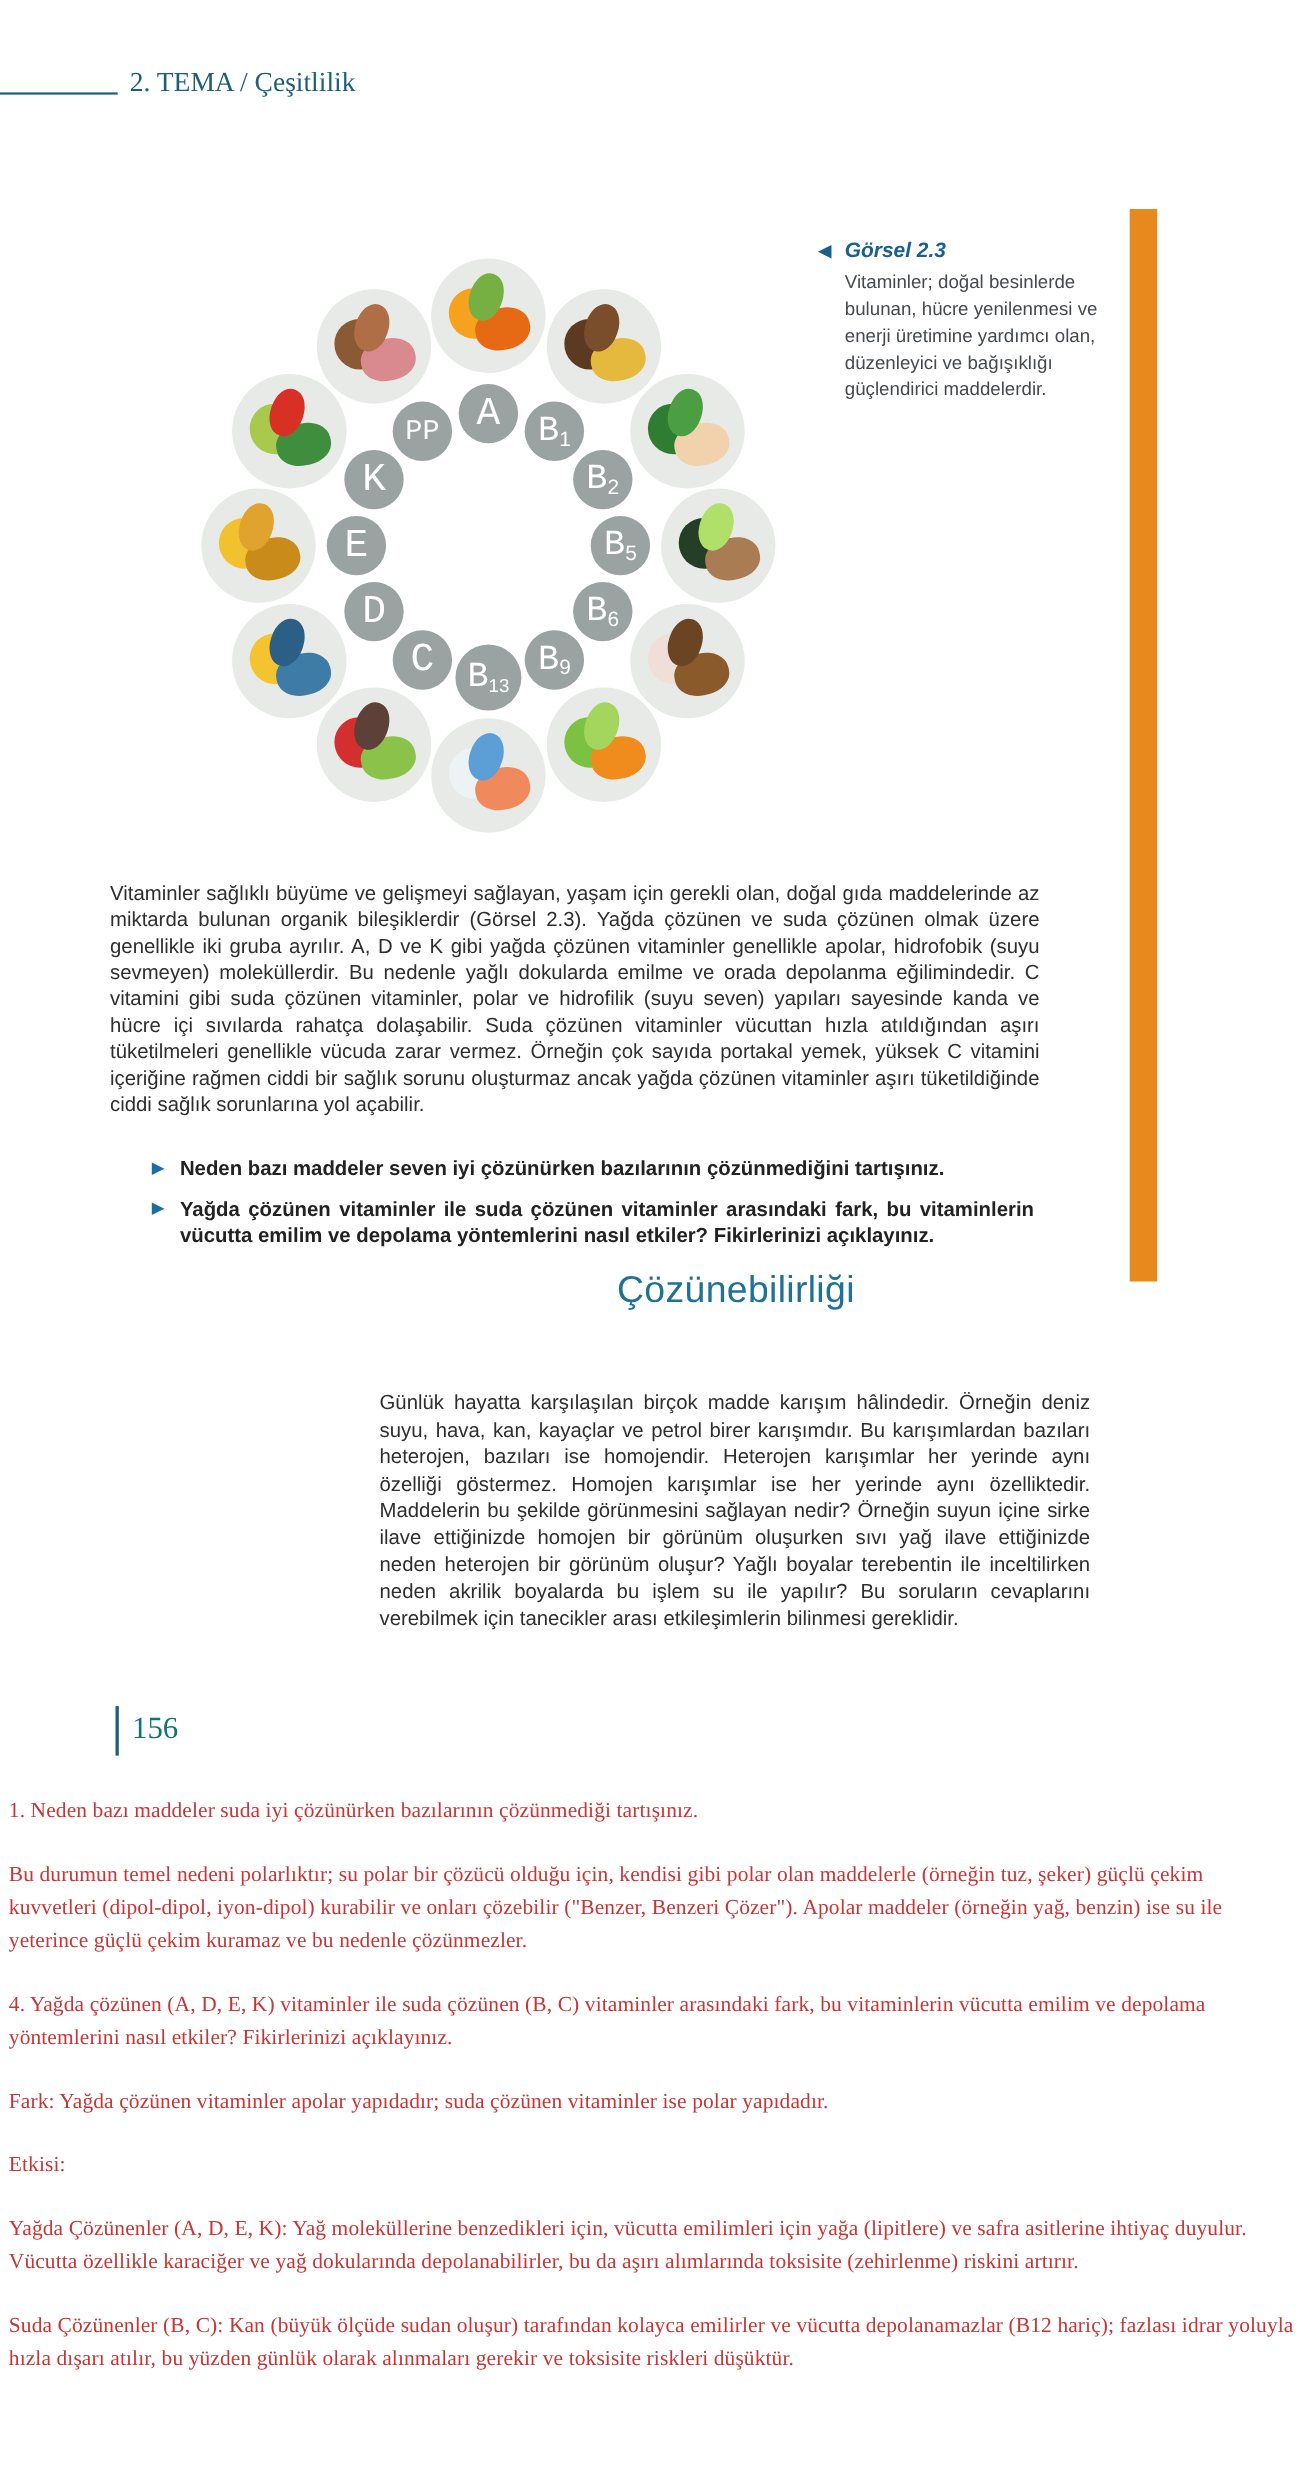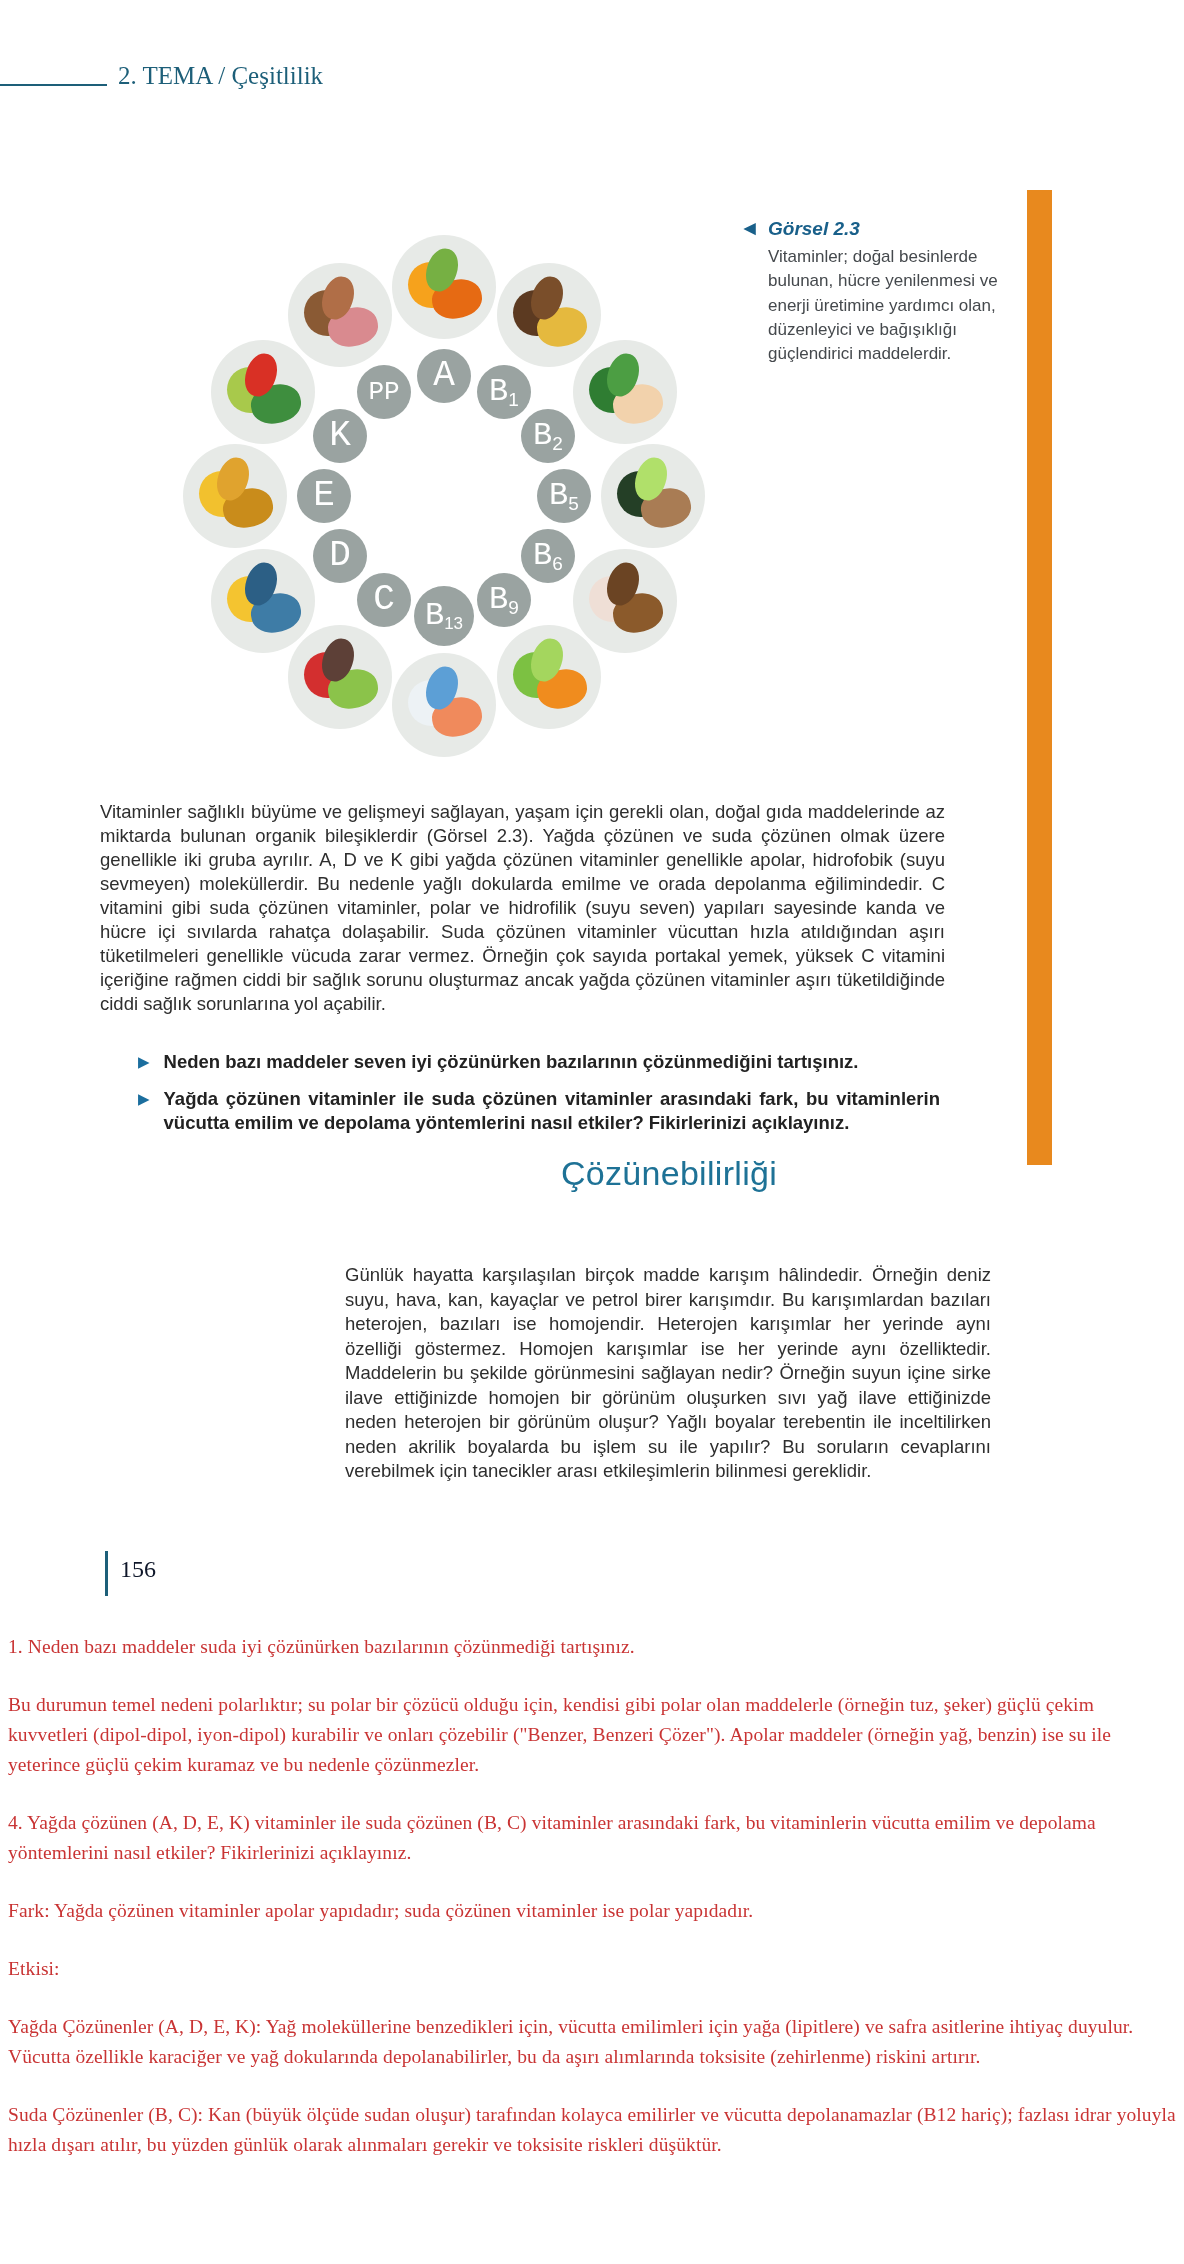--- a/index.html
+++ b/index.html
@@ -73,21 +73,21 @@
     font-size:34px;font-weight:500;color:var(--heading-teal);line-height:46px;letter-spacing:0.3px;
   }
   .para2{
     position:absolute;left:345px;top:1263px;width:646px;
     font-size:18.5px;line-height:24.5px;color:var(--body-ink);text-align:justify;
   }
   
   .pagenum-line{position:absolute;left:105px;top:1551px;width:3px;height:45px;background:var(--teal);}
   .pagenum{
     position:absolute;left:120px;top:1556px;
-    font-family:"Liberation Serif",serif;font-size:24px;color:#0f172a;
+    font-family:"Liberation Serif",serif;font-size:28px;color:#0f766e;
   }
   
   .answers{position:absolute;left:8px;top:1632px;width:1170px;font-family:Liberation Serif, serif;}
   .ans{
     font-size:19.5px;line-height:30px;color:var(--red);
     margin-bottom:28px;letter-spacing:0.1px;
   }
 </style>
 </head>
 <body>

